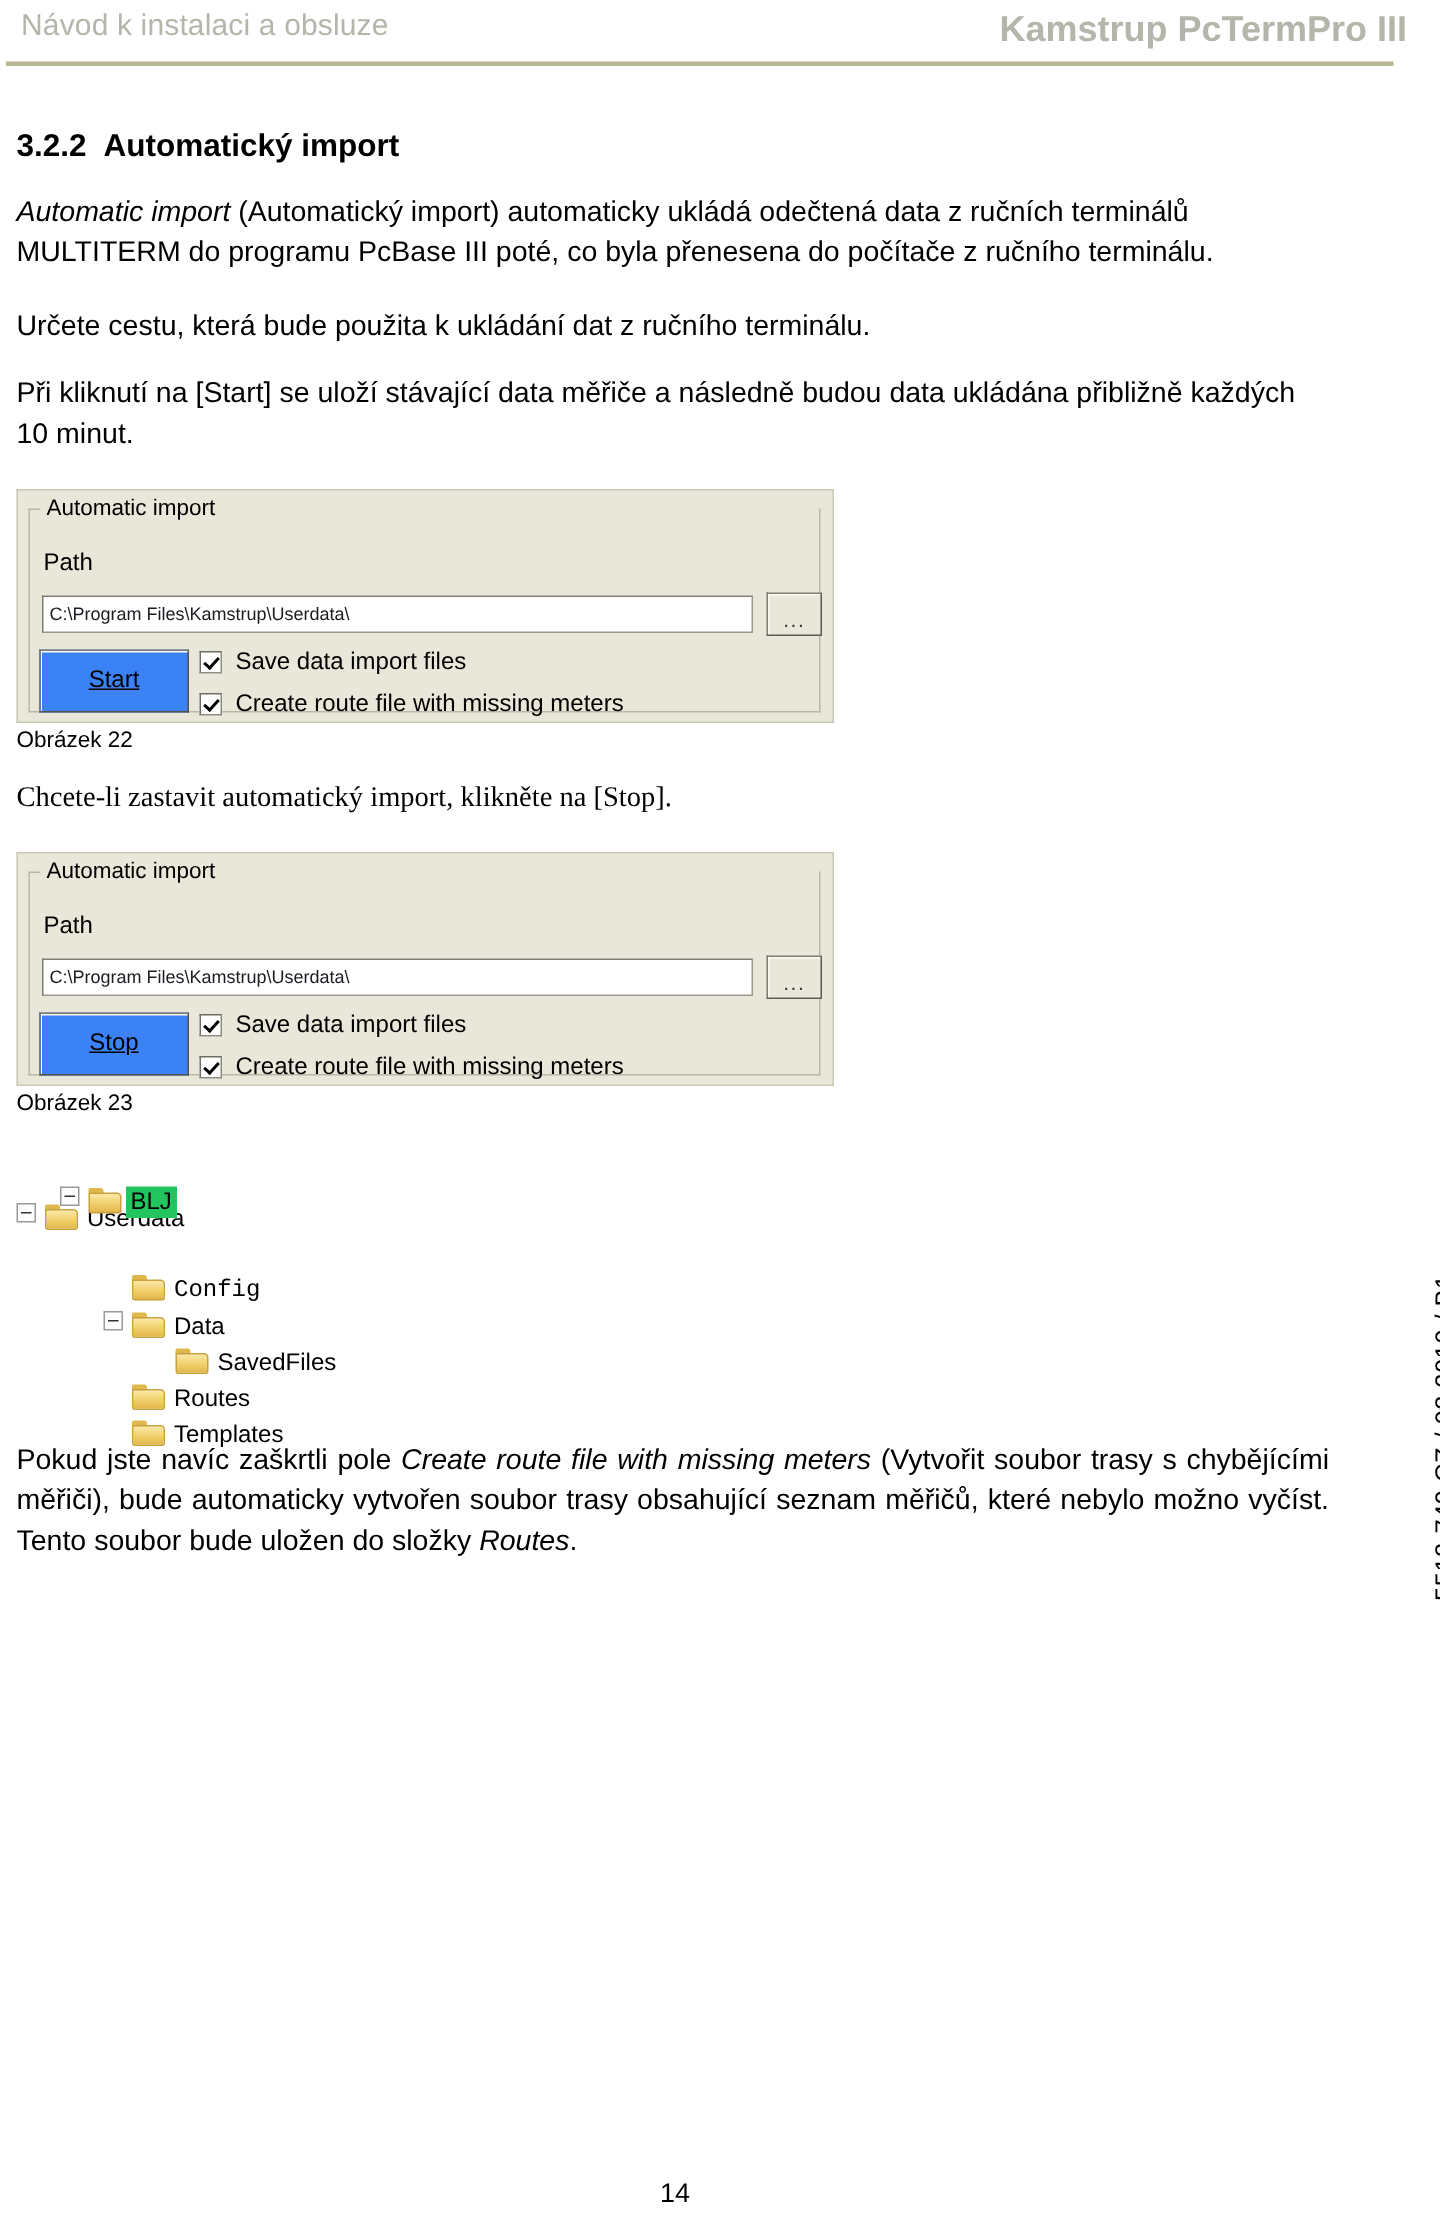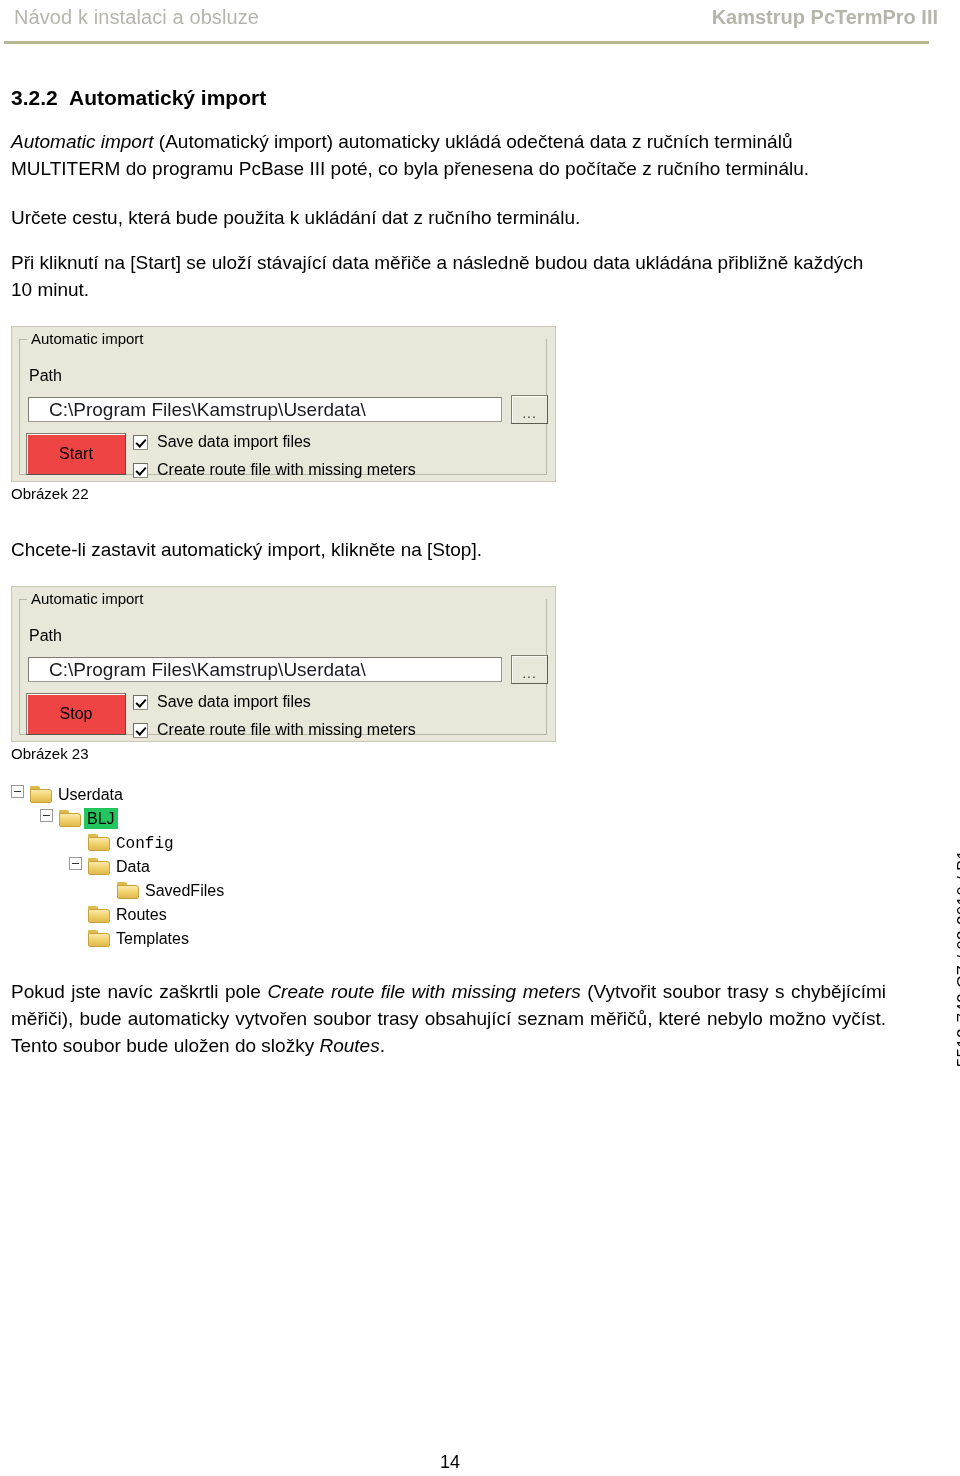--- a/index.html
+++ b/index.html
@@ -27,21 +27,21 @@
     position: absolute;
     left: 14px; top: 6px;
     font-size: 20px;
     color: #b5b5ab;
     letter-spacing: 0.1px;
     white-space: nowrap;
   }
   .page-header .hdr-right {
     position: absolute;
     right: 22px; top: 6px;
-    font-size: 20px;
+    font-size: 24px;
     font-weight: bold;
     color: #b5b5ab;
     white-space: nowrap;
   }
   .page-header .hdr-rule {
     position: absolute;
     left: 4px; top: 41px;
     width: 925px;
     height: 3px;
     background: #b7b792;
@@ -127,23 +127,23 @@
   .winbox .path-input {
     position: absolute;
     left: 16px; top: 70px;
     width: 474px;
     height: 25px;
     background: #ffffff;
     border: 1px solid #9b9a8c;
     border-top-color: #7e7d70;
     border-left-color: #7e7d70;
     box-sizing: border-box;
-    font-size: 19px;
+    font-size: 12px;
     line-height: 23px;
-    padding-left: 20px;
+    padding-left: 4px;
     color: #1b1b22;
     white-space: nowrap;
     overflow: hidden;
   }
   .winbox .browse-btn {
     position: absolute;
     left: 499px; top: 68px;
     width: 37px;
     height: 29px;
     background: #e9e7d9;
@@ -156,29 +156,30 @@
     color: #3a3a33;
     text-align: center;
     line-height: 34px;
     letter-spacing: 1px;
   }
   .winbox .action-btn {
     position: absolute;
     left: 14px; top: 106px;
     width: 100px;
     height: 42px;
-    background: #ef4444;
+    background: #3b82f6;
     border: 1px solid #7e7d70;
     border-right-color: #55544b;
     border-bottom-color: #55544b;
     box-shadow: inset 1px 1px 0 #fbfaf2;
     box-sizing: border-box;
     font-size: 16px;
     text-align: center;
     line-height: 40px;
+    text-decoration: underline;
   }
   .winbox .chk-row {
     position: absolute;
     left: 121px;
     font-size: 16px;
     line-height: 18px;
     white-space: nowrap;
   }
   .winbox .chk-row.r1 { top: 106px; }
   .winbox .chk-row.r2 { top: 134px; }
@@ -258,21 +259,21 @@
   }
   .folder-icon .body {
     position: absolute;
     left: 0; top: 3px;
     width: 22px; height: 14px;
     background: linear-gradient(#fbe9a8, #f0cf6a 55%, #e2b84c);
     border: 1px solid #c9a13c;
     border-radius: 1px 3px 2px 2px;
     box-sizing: border-box;
   }
-  .tree-label { display: inline-block; }
+  .tree-label { display: inline-block; margin-top: 36px; }
   .tree-label.selected {
     background: #22c55e;
     padding: 1px 3px;
     margin: -1px -3px;
   }
 
   
   .side-code {
     position: absolute;
     right: 6px;
@@ -326,21 +327,21 @@
     <div class="action-btn">Start</div>
     <div class="chk-row r1">
       <span class="chk-box"></span><span>Save data import files</span>
     </div>
     <div class="chk-row r2">
       <span class="chk-box"></span><span>Create route file with missing meters</span>
     </div>
   </div>
   <p class="caption">Obrázek 22</p>
 
-  <p class="body-text" style="margin-top:34px;">Chcete-li zastavit automatický import, klikněte na [Stop].</p>
+  <p class="body-text" style="margin-top:16px;font-family:Liberation Serif, serif;">Chcete-li zastavit automatický import, klikněte na [Stop].</p>
 
   <div class="winbox">
     <div class="group-frame"></div>
     <div class="group-title">Automatic import</div>
     <div class="path-label">Path</div>
     <div class="path-input">C:\Program Files\Kamstrup\Userdata\</div>
     <div class="browse-btn">...</div>
     <div class="action-btn">Stop</div>
     <div class="chk-row r1">
       <span class="chk-box"></span><span>Save data import files</span>

